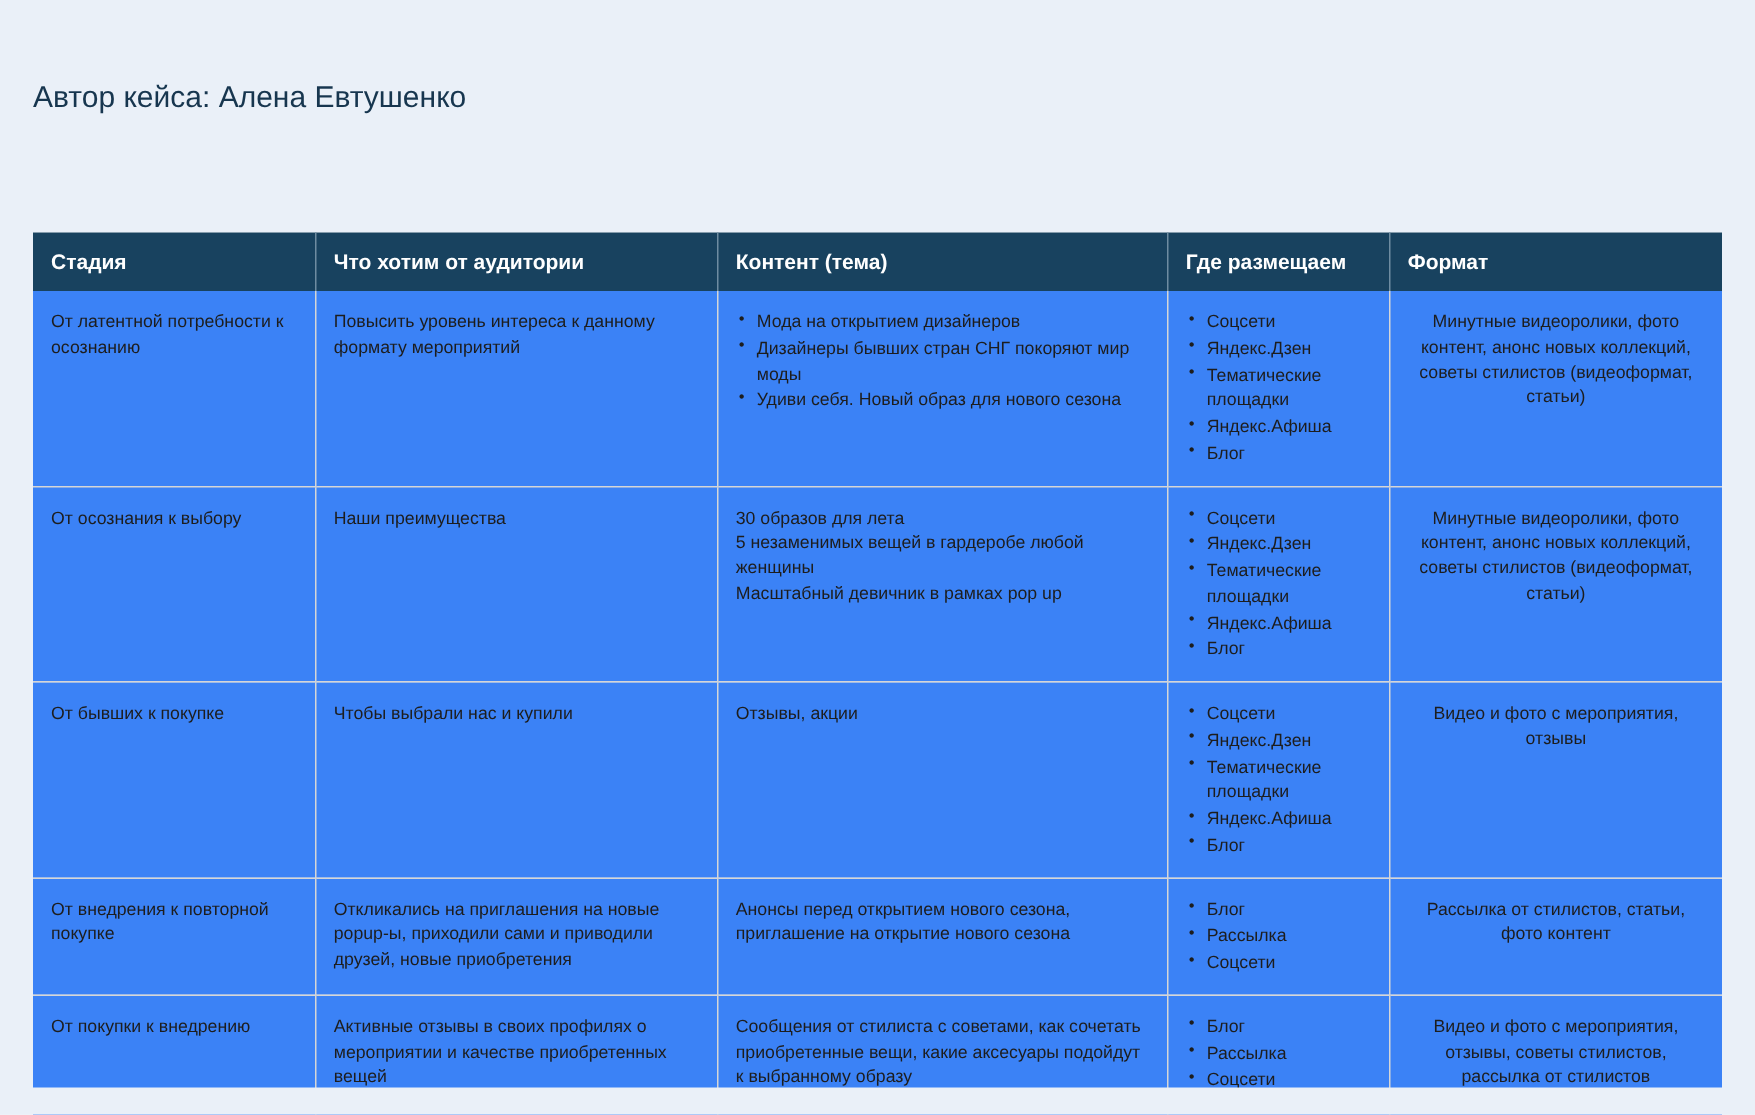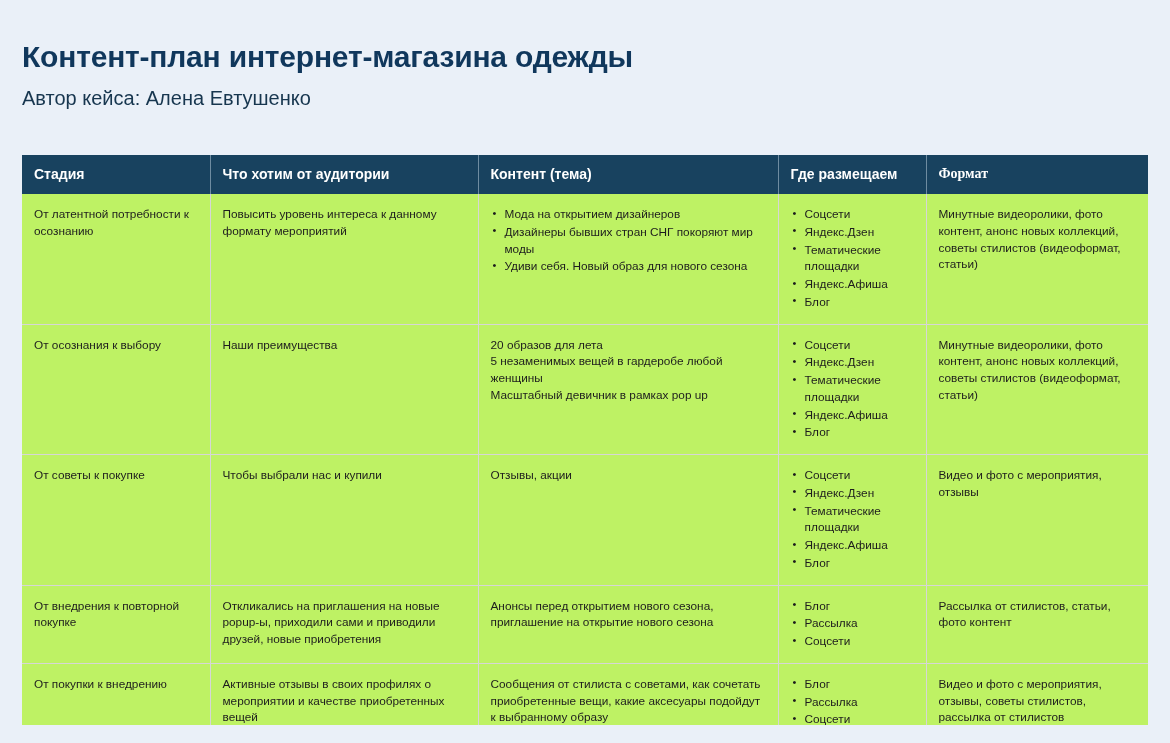--- a/index.html
+++ b/index.html
@@ -48,42 +48,42 @@
     color: #ffffff;
     font-size: 14px;
     font-weight: bold;
     text-align: left;
     padding: 11px 12px 12px 12px;
     height: 38px;
     vertical-align: middle;
     border-right: 1px solid #6e8ca1;
     white-space: nowrap;
   }
-  table.plan th:last-child { border-right: none; font-family: Liberation Serif, serif; }
+  table.plan th:last-child { border-right: none; }
   table.plan td {
     border-right: 1px solid #d6d6d6;
     border-bottom: 1px solid #d6d6d6;
     padding: 12px 12px 12px 12px;
     vertical-align: top;
     font-size: 11.8px;
     line-height: 1.42;
     color: #1d1d1d;
-    background: #bef264;
+    background: #3b82f6;
   }
   table.plan td:last-child { border-right: none; }
   table.plan tr:last-child td { border-bottom: none; }
   td.stage-cell {
     background: #f3f3f3;
     border-right: 1px solid #d6d6d6;
   }
   .cw1 { width: 188px; }
   .cw2 { width: 268px; }
   .cw3 { width: 300px; }
   .cw4 { width: 148px; }
-  .cw5 { width: 222px; }
+  .cw5 { width: 222px; text-align: center; }
   ul.cell-list { list-style: none; margin: 0; padding: 0; }
   ul.cell-list li {
     position: relative;
     padding-left: 14px;
     margin: 0 0 1px 0;
     line-height: 1.42;
   }
   ul.cell-list li::before {
     content: "\2022";
     position: absolute;
@@ -101,21 +101,20 @@
     height: 18px;
     background: #eaf0f8;
   }
 </style>
 </head>
 <body>
 
 <div id="page">
 
   <div class="title-block">
-    <h1 class="page-title">Контент-план интернет-магазина одежды</h1>
     <h2 class="page-subtitle">Автор кейса: Алена Евтушенко</h2>
   </div>
 
   <div class="table-wrap">
     <table class="plan">
       <thead>
         <tr>
           <th class="cw1">Стадия</th>
           <th class="cw2">Что хотим от аудитории</th>
           <th class="cw3">Контент (тема)</th>
@@ -143,38 +142,38 @@
                 <li>Блог</li>
               </ul>
             </td>
             <td class="cw5">Минутные видеоролики, фото контент,  анонс новых коллекций, советы стилистов (видеоформат, статьи)</td>
           </tr>
           <tr>
             <td class="stage-cell cw1">От осознания к выбору</td>
             <td class="cw2">Наши преимущества</td>
             <td class="cw3">
               <div class="plain-lines">
-                <div>20 образов для лета</div>
+                <div>30 образов для лета</div>
                 <div>5 незаменимых вещей в гардеробе любой женщины</div>
                 <div>Масштабный девичник в рамках pop up</div>
               </div>
             </td>
             <td class="cw4">
               <ul class="cell-list">
                 <li>Соцсети</li>
                 <li>Яндекс.Дзен</li>
                 <li>Тематические площадки</li>
                 <li>Яндекс.Афиша</li>
                 <li>Блог</li>
               </ul>
             </td>
             <td class="cw5">Минутные видеоролики, фото контент,  анонс новых коллекций, советы стилистов (видеоформат, статьи)</td>
           </tr>
           <tr>
-            <td class="stage-cell cw1">От советы к покупке</td>
+            <td class="stage-cell cw1">От бывших к покупке</td>
             <td class="cw2">Чтобы выбрали нас и купили</td>
             <td class="cw3">
               <div class="plain-lines">
                 <div>Отзывы, акции</div>
               </div>
             </td>
             <td class="cw4">
               <ul class="cell-list">
                 <li>Соцсети</li>
                 <li>Яндекс.Дзен</li>

